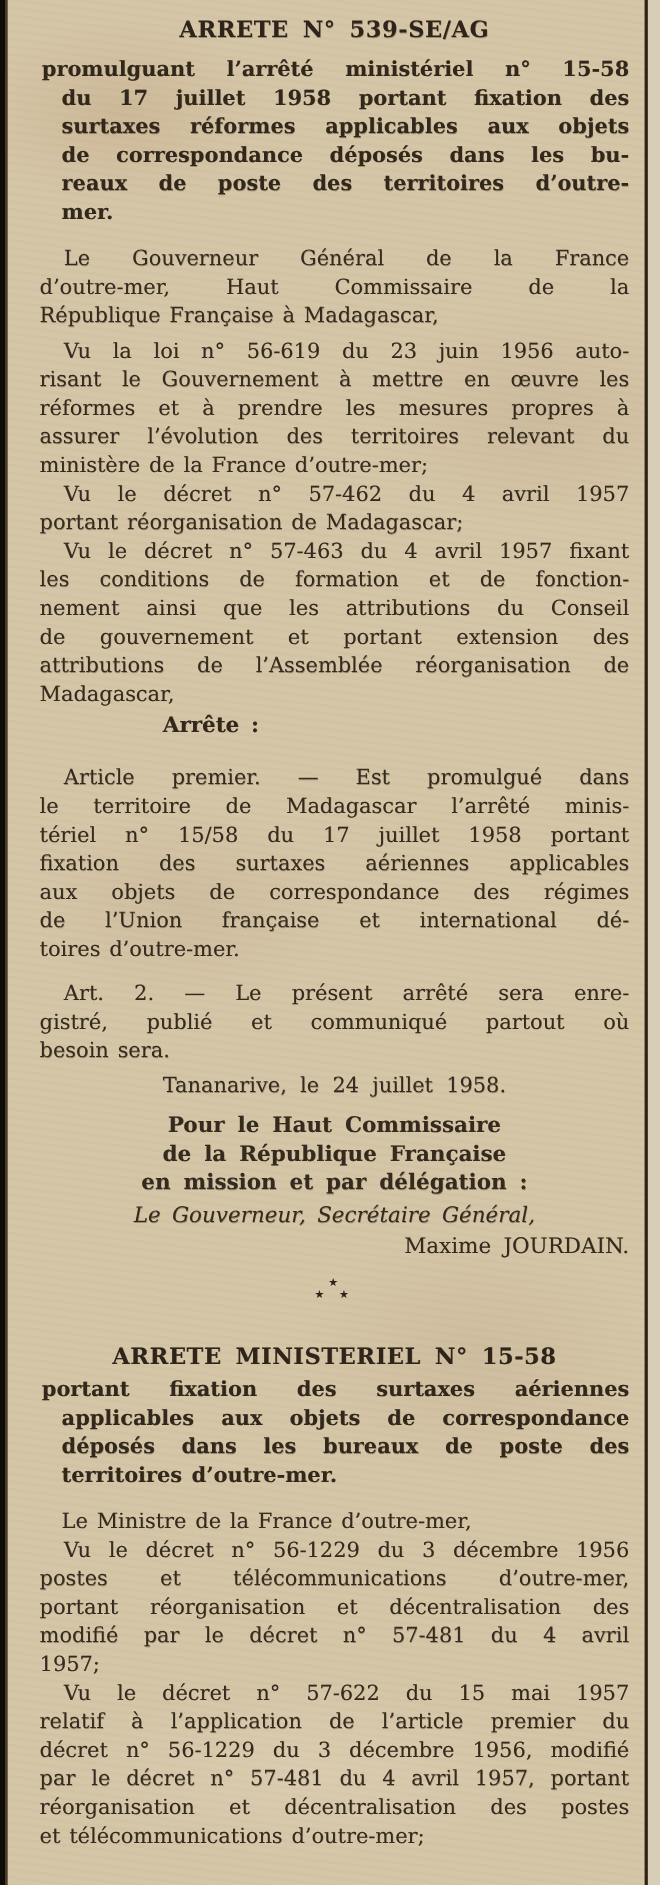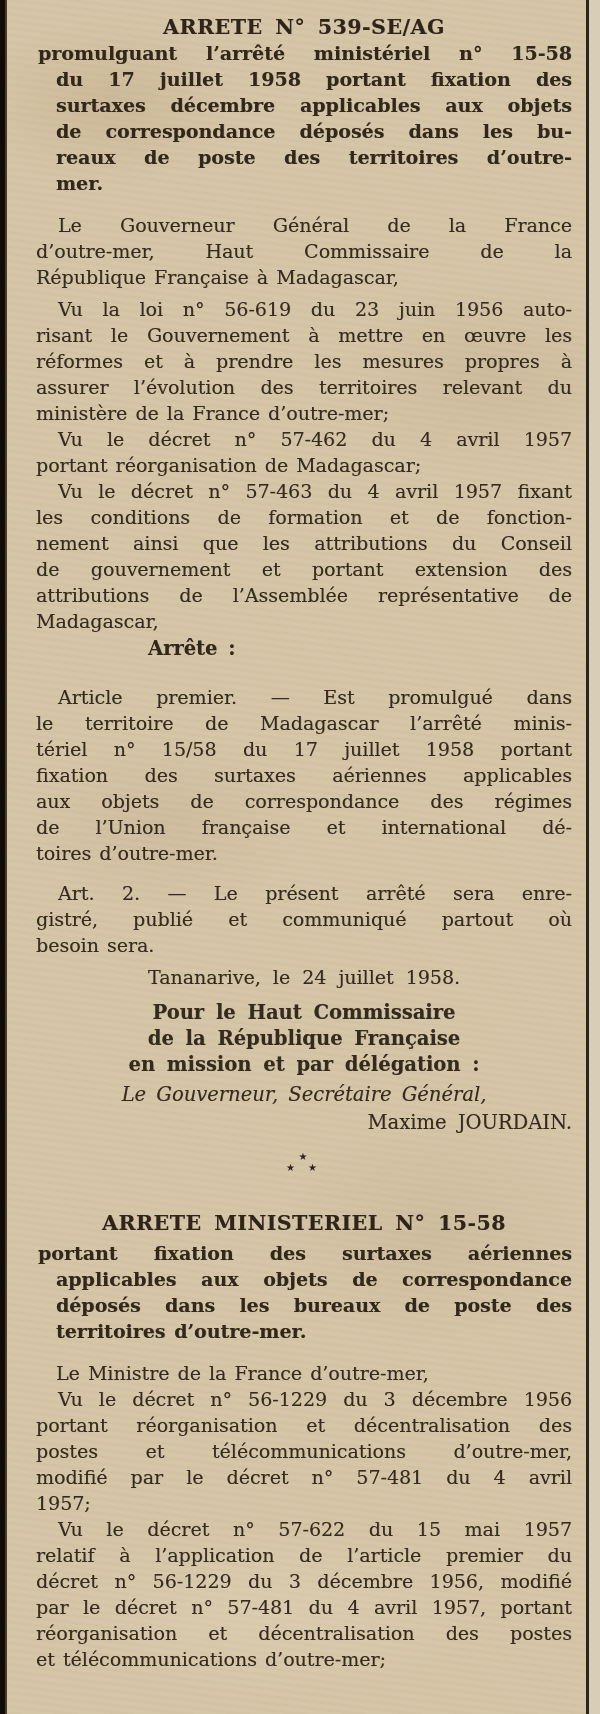--- a/index.html
+++ b/index.html
@@ -50,21 +50,21 @@
   .center-lines .jl:last-child{text-align:center;text-align-last:center;word-spacing:5px;}
   .body-text{font-size:19px;}
   .bold{font-weight:bold;color:#31271a;}
   .ital{font-style:italic;}
   .doc-title{
     font-size:20.5px;font-weight:bold;color:#2e241a;
     text-align:center;letter-spacing:0.5px;word-spacing:5px;
     line-height:26px;
   }
   .t1{margin-top:2px;}
-  .intro1{}
+  .intro1{margin-top:10px;}
   .preamble1{margin-top:16px;}
   .visa1{margin-top:6px;}
   .enact{margin-top:2px;font-size:19.5px;padding-left:112px;line-height:26px;word-spacing:4px;}
   .art1{margin-top:22px;}
   .art2{margin-top:14px;}
   .placedate{margin-top:6px;text-align:center;font-size:19px;line-height:26px;word-spacing:6px;}
   .sigintro{margin-top:10px;font-size:19.5px;font-weight:bold;}
   .sigrole{margin-top:4px;text-align:center;font-size:19.5px;line-height:26px;word-spacing:4px;}
   .signame{margin-top:2px;text-align:right;font-size:19.5px;line-height:26px;word-spacing:5px;}
   .asterism{margin-top:16px;height:30px;text-align:center;color:#2e241a;line-height:1;}
@@ -85,21 +85,21 @@
   <div class="col-rule"></div>
   <div class="right-strip"></div>
 
   <div class="content">
 
     <div class="doc-title t1">ARRETE N° 539-SE/AG</div>
 
     <div class="lines hang bold body-text intro1">
         <div class="jl">promulguant l’arrêté ministériel n° 15-58</div>
         <div class="jl">du 17 juillet 1958 portant fixation des</div>
-        <div class="jl">surtaxes décembre applicables aux objets</div>
+        <div class="jl">surtaxes réformes applicables aux objets</div>
         <div class="jl">de correspondance déposés dans les bu-</div>
         <div class="jl">reaux de poste des territoires d’outre-</div>
         <div class="jl">mer.</div>
       </div>
 
     <div class="lines indent-first body-text preamble1">
         <div class="jl">Le Gouverneur Général de la France</div>
         <div class="jl">d’outre-mer, Haut Commissaire de la</div>
         <div class="jl">République Française à Madagascar,</div>
       </div>
@@ -115,21 +115,21 @@
     <div class="lines indent-first body-text">
         <div class="jl">Vu le décret n° 57-462 du 4 avril 1957</div>
         <div class="jl">portant réorganisation de Madagascar;</div>
       </div>
 
     <div class="lines indent-first body-text">
         <div class="jl">Vu le décret n° 57-463 du 4 avril 1957 fixant</div>
         <div class="jl">les conditions de formation et de fonction-</div>
         <div class="jl">nement ainsi que les attributions du Conseil</div>
         <div class="jl">de gouvernement et portant extension des</div>
-        <div class="jl">attributions de l’Assemblée représentative de</div>
+        <div class="jl">attributions de l’Assemblée réorganisation de</div>
         <div class="jl">Madagascar,</div>
       </div>
 
     <div class="enact bold">Arrête :</div>
 
     <div class="lines indent-first body-text art1">
         <div class="jl">Article premier. — Est promulgué dans</div>
         <div class="jl">le territoire de Madagascar l’arrêté minis-</div>
         <div class="jl">tériel n° 15/58 du 17 juillet 1958 portant</div>
         <div class="jl">fixation des surtaxes aériennes applicables</div>
@@ -167,22 +167,22 @@
         <div class="jl">portant fixation des surtaxes aériennes</div>
         <div class="jl">applicables aux objets de correspondance</div>
         <div class="jl">déposés dans les bureaux de poste des</div>
         <div class="jl">territoires d’outre-mer.</div>
       </div>
 
     <div class="preamble2">Le Ministre de la France d’outre-mer,</div>
 
     <div class="lines indent-first body-text">
         <div class="jl">Vu le décret n° 56-1229 du 3 décembre 1956</div>
+        <div class="jl">postes et télécommunications d’outre-mer,</div>
         <div class="jl">portant réorganisation et décentralisation des</div>
-        <div class="jl">postes et télécommunications d’outre-mer,</div>
         <div class="jl">modifié par le décret n° 57-481 du 4 avril</div>
         <div class="jl">1957;</div>
       </div>
 
     <div class="lines indent-first body-text">
         <div class="jl">Vu le décret n° 57-622 du 15 mai 1957</div>
         <div class="jl">relatif à l’application de l’article premier du</div>
         <div class="jl">décret n° 56-1229 du 3 décembre 1956, modifié</div>
         <div class="jl">par le décret n° 57-481 du 4 avril 1957, portant</div>
         <div class="jl">réorganisation et décentralisation des postes</div>

